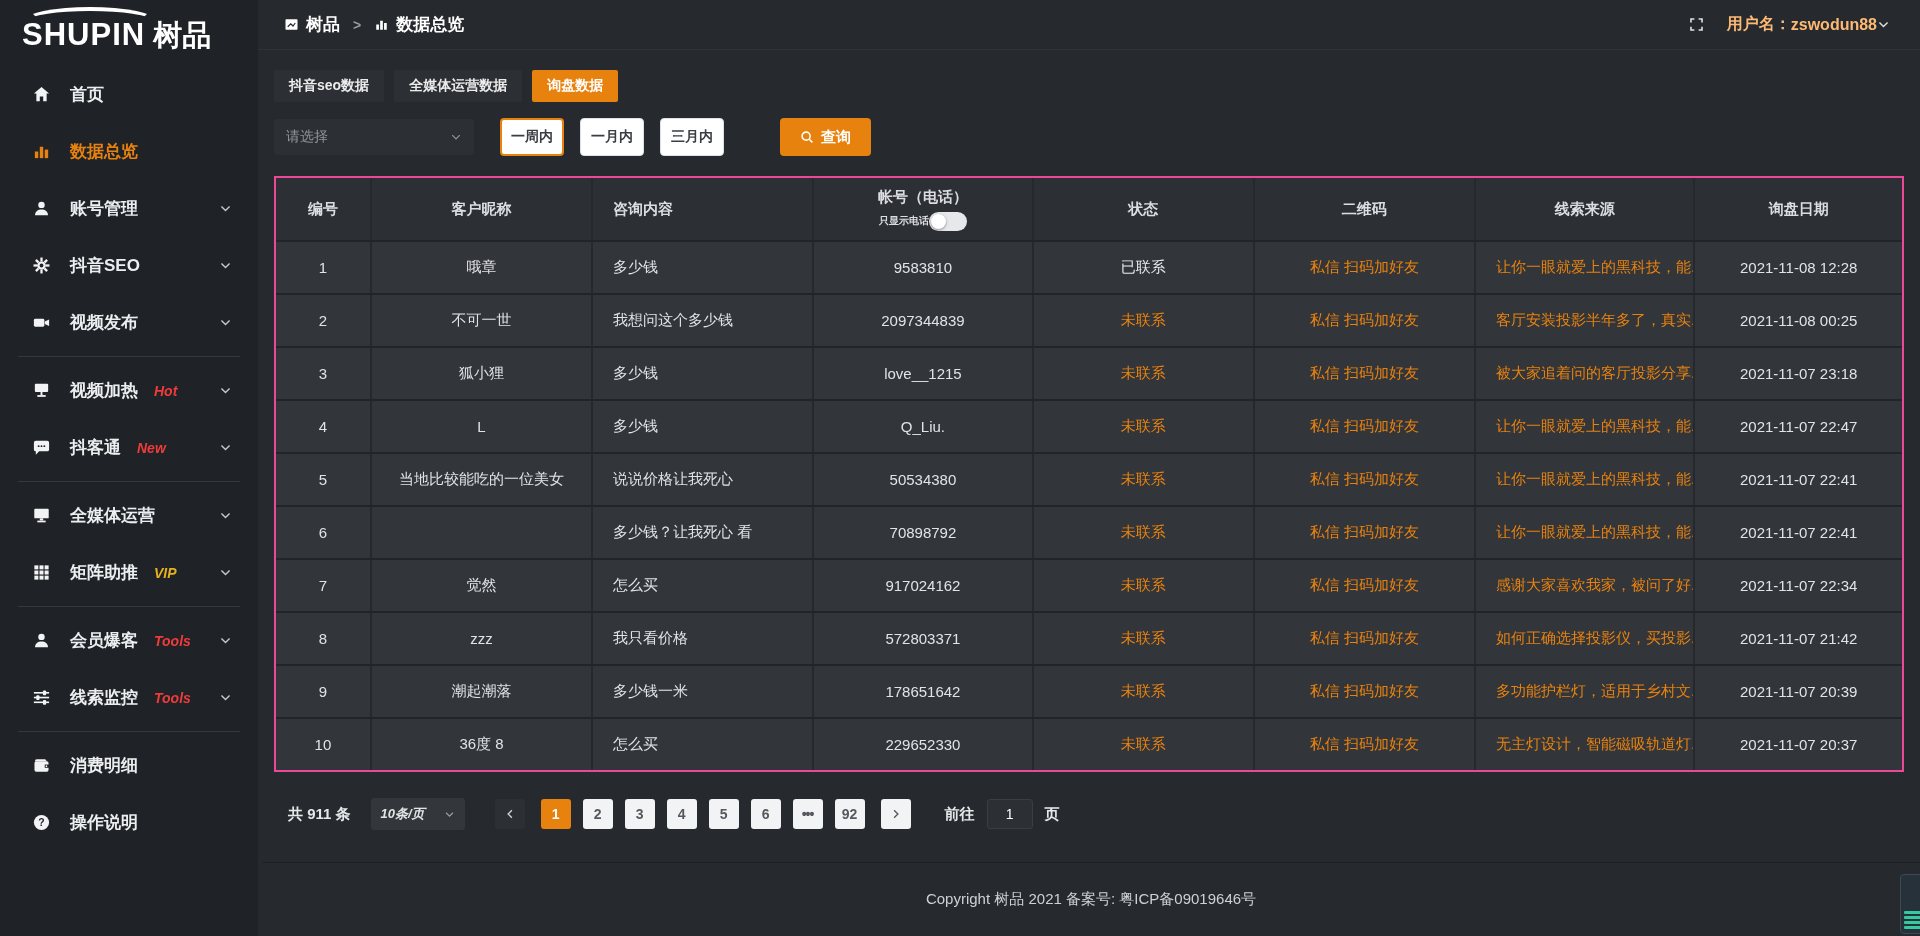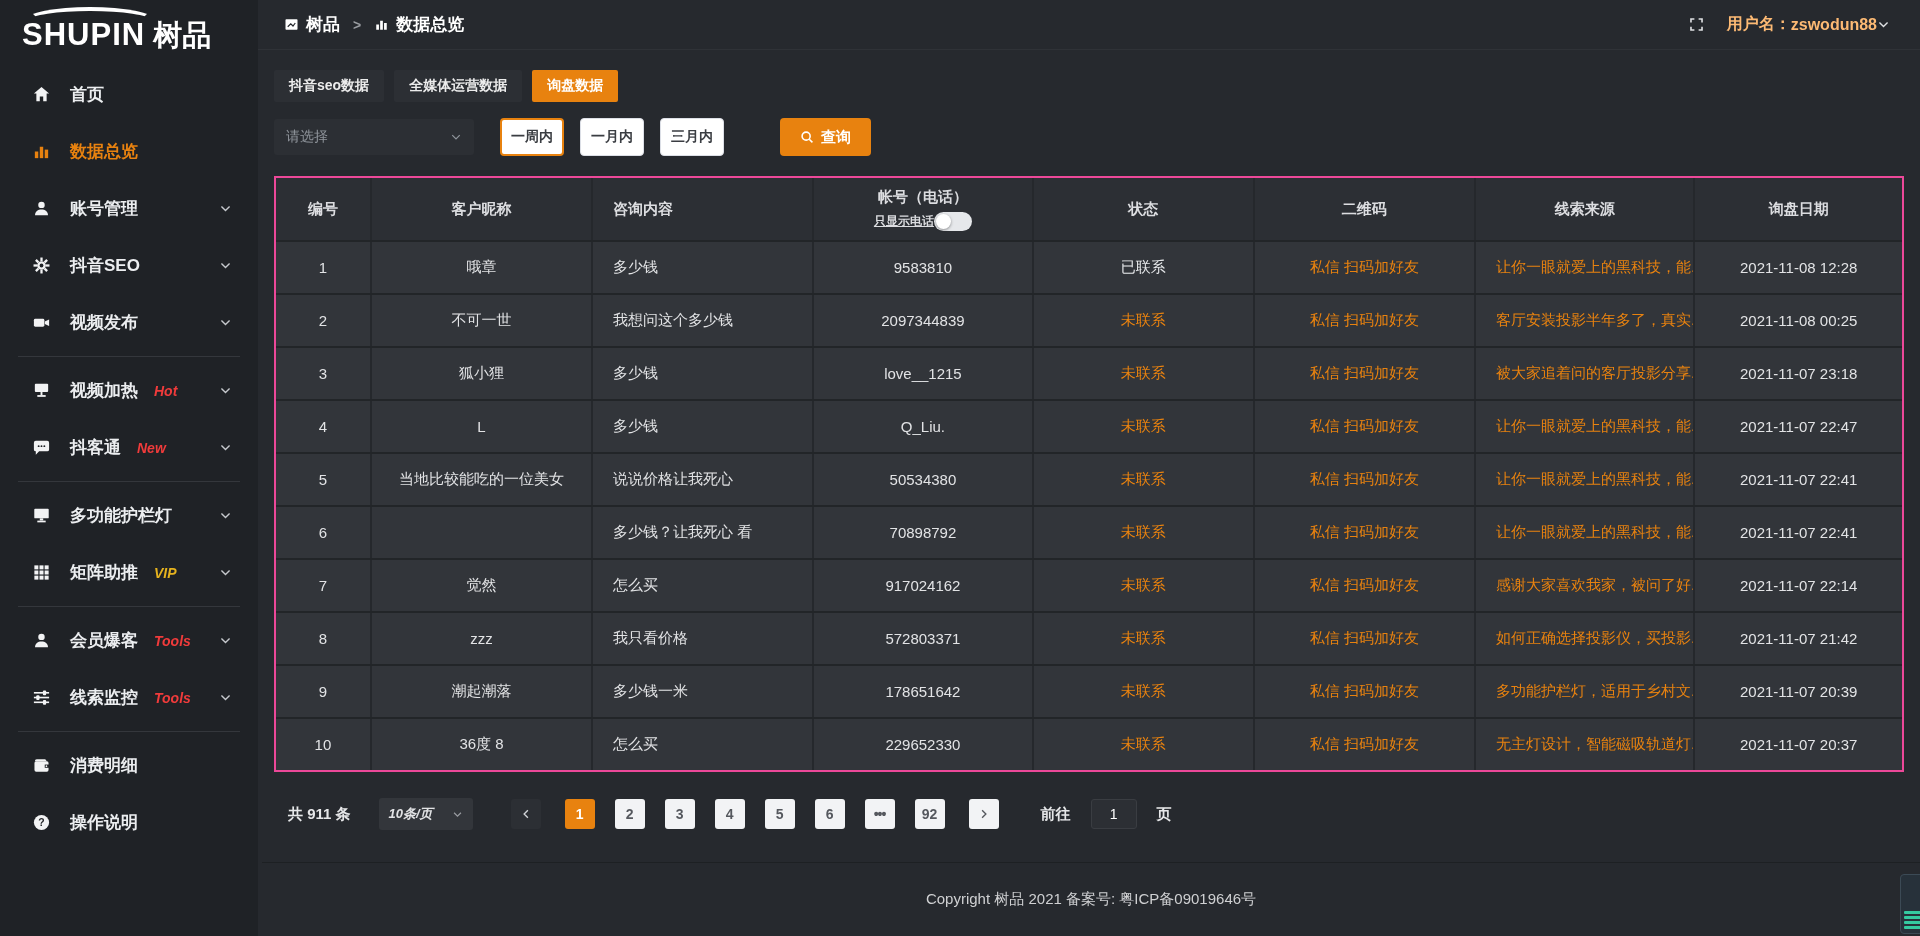--- a/index.html
+++ b/index.html
@@ -69,28 +69,28 @@
   .thead { background: #2c2f34; }
   .th, .td { border-right: 2px solid #25282c; display: flex; align-items: center;
     justify-content: center; font-size: 15px; color: #e2e3e5; min-height: 51px;
     white-space: nowrap; overflow: hidden; padding: 0 6px; }
   .th { min-height: 62px; font-weight: bold; color: #dcdde0; flex-direction: column; gap: 5px; }
   .th:last-child, .td:last-child { border-right: none; }
   .td.c-content, .td.c-source { justify-content: flex-start; padding-left: 20px; }
   .td a { color: #e8820f; text-decoration: none; cursor: pointer; }
   .st { color: #e8820f; }
   .st.contacted { color: #e6e8ea; }
-  .toggle-line { display: flex; align-items: center; gap: 0; font-size: 12px; font-weight: bold; text-decoration: underline; }
+  .toggle-line { display: flex; align-items: center; gap: 0; font-size: 10px; font-weight: bold; }
   .toggle { width: 38px; height: 19px; background: #e6e8eb; border-radius: 10px; position: relative;
     display: inline-block; cursor: pointer; }
   .knob { position: absolute; left: 2px; top: 2px; width: 15px; height: 15px; background: #fff;
     border-radius: 50%; box-shadow: 0 1px 3px rgba(0,0,0,.4); }
 
   
-  .pagination { margin-top: 26px; display: flex; align-items: center; gap: 20px;
+  .pagination { margin-top: 26px; display: flex; align-items: center; gap: 12px;
     font-size: 15px; color: #e6e7e9; padding-left: 14px; }
   .total { font-weight: bold; margin-right: 8px; }
   .psize { width: 94px; height: 32px; background: #33363b; border-radius: 3px; display: flex;
     align-items: center; justify-content: space-between; padding: 0 10px; font-size: 13px;
     font-weight: bold; color: #e2e3e5; margin-right: 18px; cursor: pointer; font-style: italic; }
   .pbtn { min-width: 30px; height: 30px; border: none; border-radius: 3px; background: #f2f3f5;
     color: #55585e; font-size: 14px; font-weight: bold; display: inline-flex; align-items: center;
     justify-content: center; cursor: pointer; font-family: inherit; padding: 0 6px; }
   .pbtn.prev { background: #2c2f34; color: #d2d5d9; margin-right: 4px; }
   .pbtn.next { margin-left: 4px; }
@@ -240,21 +240,21 @@
       <div class="s-divider"></div>
 
       <div class="s-item">
         <span class="s-icon">
             <svg width="19" height="19" viewBox="0 0 20 20" fill="currentColor">
               <rect x="2.4" y="3" width="15.2" height="10" rx="1"></rect>
               <rect x="8.2" y="13" width="3.6" height="2.2"></rect>
               <rect x="5.6" y="15.4" width="8.8" height="1.8"></rect>
             </svg>
           </span>
-        <span class="s-label">多功能护栏灯</span>
+        <span class="s-label">全媒体运营</span>
         <span class="s-chev">
             <svg width="13" height="13" viewBox="0 0 16 16">
               <path d="M3 5.5 L8 10.5 L13 5.5" fill="none" stroke="currentColor" stroke-width="1.7"></path>
             </svg>
           </span>
       </div>
 
       <div class="s-item">
         <span class="s-icon">
             <svg width="19" height="19" viewBox="0 0 20 20" fill="currentColor">
@@ -544,21 +544,21 @@
           <div class="td">917024162</div>
           <div class="td">
               <span class="st">未联系</span>
             </div>
           <div class="td">
               <a>私信 扫码加好友</a>
             </div>
           <div class="td c-source">
               <a>感谢大家喜欢我家，被问了好...</a>
             </div>
-          <div class="td">2021-11-07 22:14</div>
+          <div class="td">2021-11-07 22:34</div>
         </div>
 
         <div class="trow">
           <div class="td">8</div>
           <div class="td">zzz</div>
           <div class="td c-content">我只看价格</div>
           <div class="td">572803371</div>
           <div class="td">
               <span class="st">未联系</span>
             </div>

